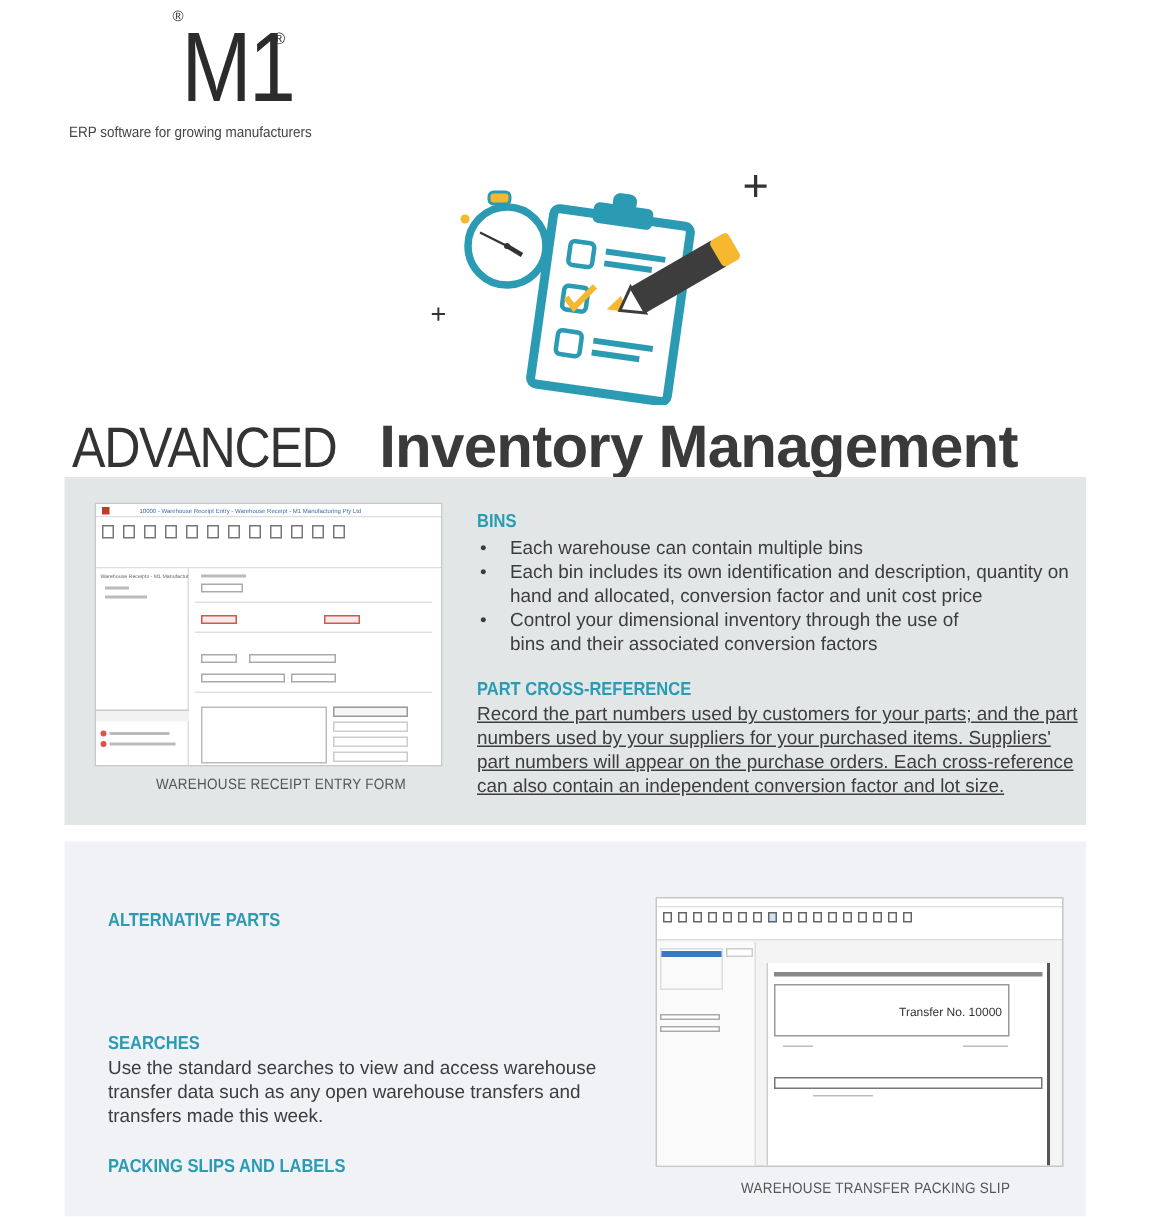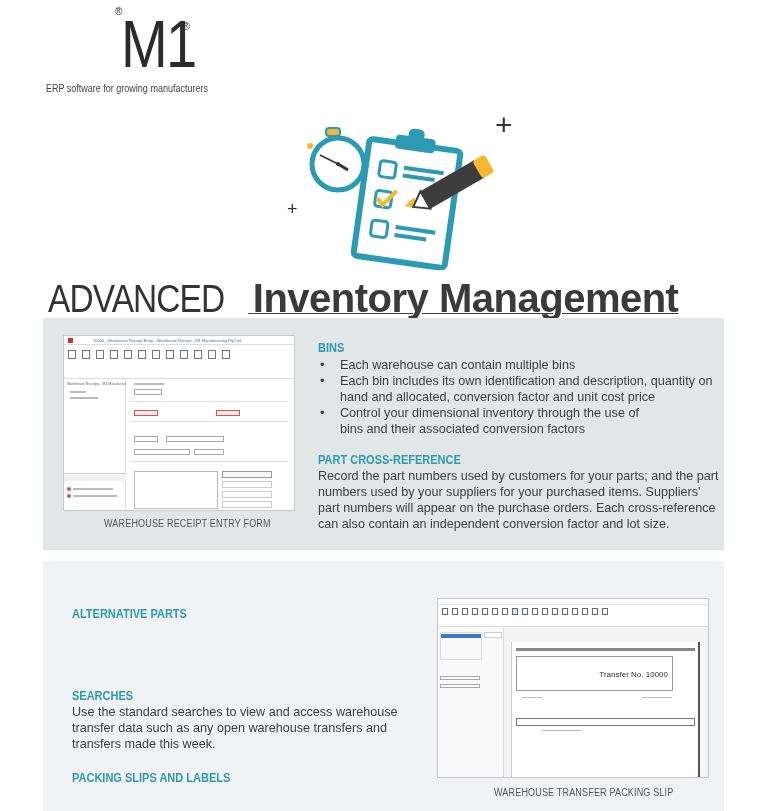--- a/index.html
+++ b/index.html
@@ -15,21 +15,21 @@
   .logo-m1 { position: absolute; left: 75px; top: -4px; font-size: 66px; font-weight: normal; color: #2b2b2b;
     font-family: "Liberation Sans", sans-serif; letter-spacing: -2px; transform: scaleX(0.85); transform-origin: left; line-height: 80px; }
   .logo-reg2 { position: absolute; left: 136px; top: 12px; font-size: 11px; color: #333; }
   .logo-tagline { position: absolute; left: 0; top: 75px; font-size: 10px; color: #444; white-space: nowrap; transform: scaleX(0.9); transform-origin: left; }
 
   
   .hero { position: absolute; left: 280px; top: 100px; width: 250px; height: 170px; }
   .plus { position: absolute; color: #333; font-weight: 300; line-height: 1; }
 
   
-  .title { position: absolute; left: 48px; top: 276px; white-space: nowrap; text-decoration: underline; }
+  .title { position: absolute; left: 48px; top: 276px; white-space: nowrap; }
   .title-light { font-size: 38px; font-weight: normal; color: #333; letter-spacing: -1px; transform: scaleX(0.88); display: inline-block; transform-origin: left; }
   .title-bold { font-size: 40px; font-weight: bold; color: #3a3a3a; letter-spacing: -0.5px; }
 
   
   .panel1 { position: absolute; left: 43px; top: 318px; width: 681px; height: 232px; background: #e3e6e7; }
   .panel2 { position: absolute; left: 43px; top: 561px; width: 681px; height: 250px; background: #f1f2f6; }
 
   .heading { font-weight: bold; color: #2a9bb3; font-size: 12.5px; letter-spacing: 0; transform: scaleX(0.88); transform-origin: left; display: inline-block; white-space: nowrap; }
   .body-text { font-size: 12.6px; color: #3d3d3d; line-height: 16px; }
 
@@ -170,21 +170,21 @@
   <div class="heading">BINS</div>
   <ul style="list-style:none; margin-top:1px;">
     <li class="body-text" style="position:relative; padding-left:22px;"><span style="position:absolute; left:2px;">•</span><span>Each warehouse can contain multiple bins</span></li>
     <li class="body-text" style="position:relative; padding-left:22px;"><span style="position:absolute; left:2px;">•</span><span>Each bin includes its own identification and description, quantity on hand and allocated, conversion factor and unit cost price</span></li>
     <li class="body-text" style="position:relative; padding-left:22px; width:340px;"><span style="position:absolute; left:2px;">•</span><span>Control your dimensional inventory through the use of bins and their associated conversion factors</span></li>
   </ul>
 </div>
 
 <div style="position:absolute; left:318px; top:450px; width:406px;">
   <div class="heading">PART CROSS-REFERENCE</div>
-  <p class="body-text" style="width:402px;">Record the part numbers used by customers for your parts; and the part numbers used by your suppliers for your purchased items.  Suppliers' part numbers will appear on the purchase orders.  Each cross-reference can also contain an independent conversion factor and lot size.</p>
+  <p class="body-text" style="width:402px;text-decoration:underline;">Record the part numbers used by customers for your parts; and the part numbers used by your suppliers for your purchased items.  Suppliers' part numbers will appear on the purchase orders.  Each cross-reference can also contain an independent conversion factor and lot size.</p>
 </div>
 
 <div class="panel2"></div>
 
 <div style="position:absolute; left:72px; top:604px; width:340px;">
   <div class="heading">ALTERNATIVE PARTS</div>
 </div>
 
 <div style="position:absolute; left:72px; top:686px; width:330px;">
   <div class="heading">SEARCHES</div>

